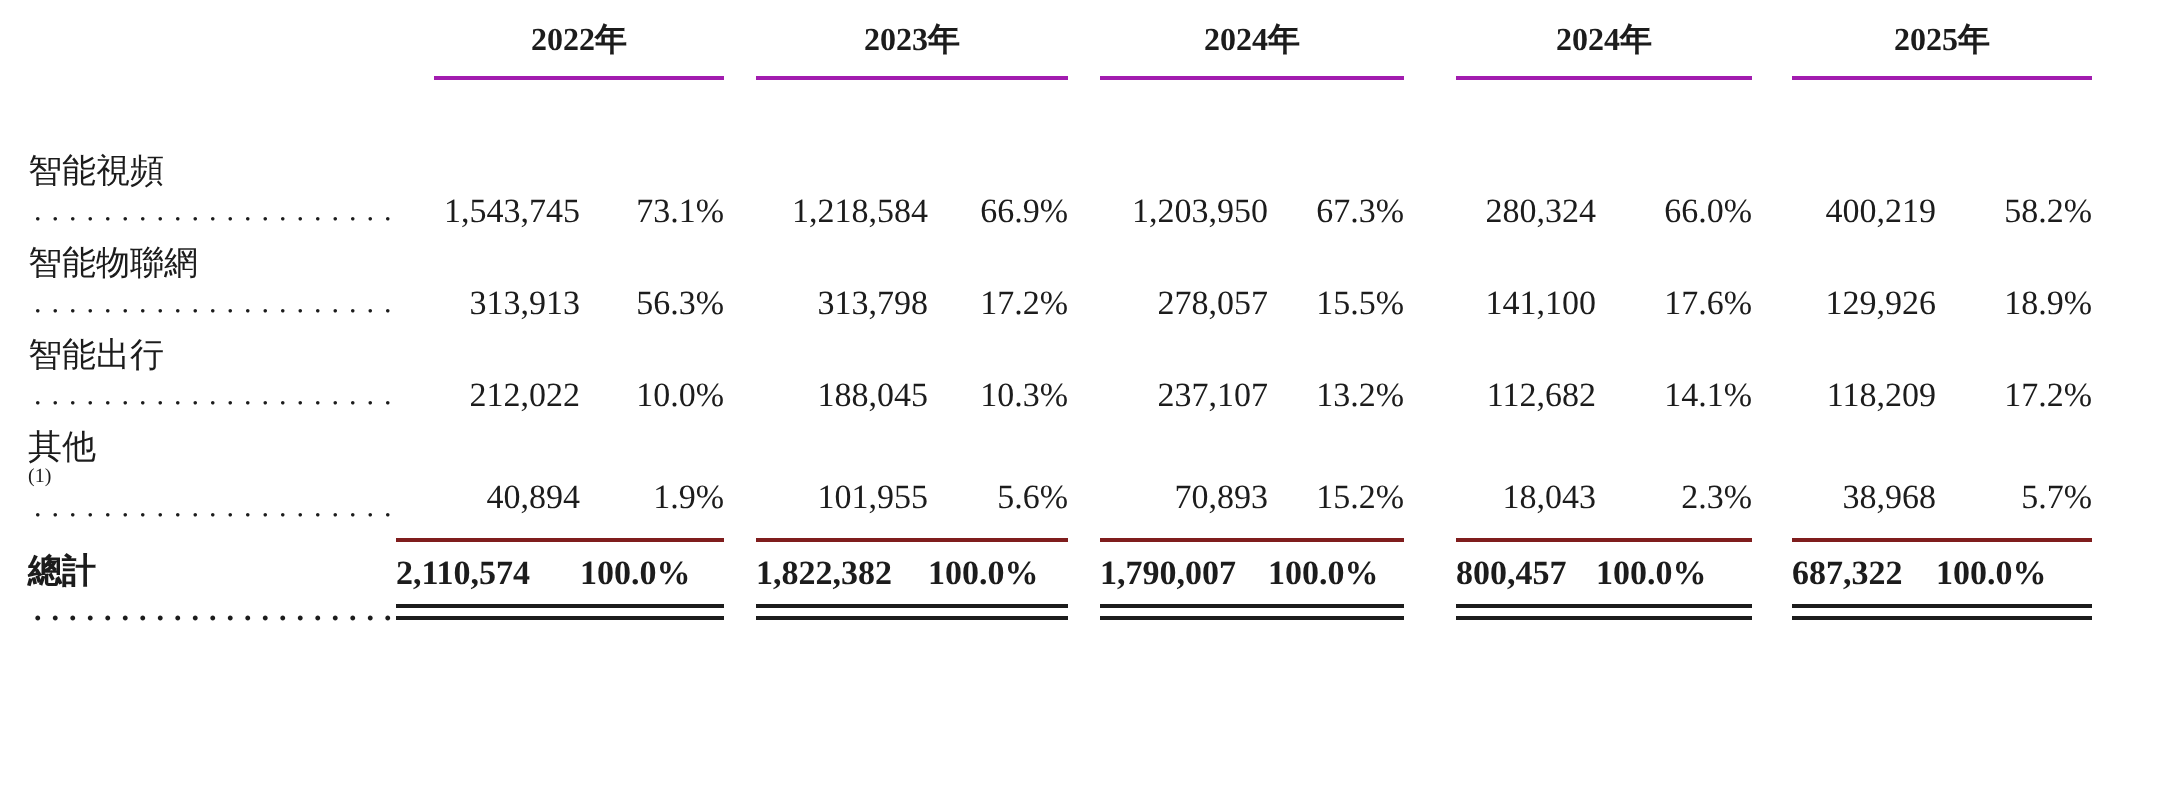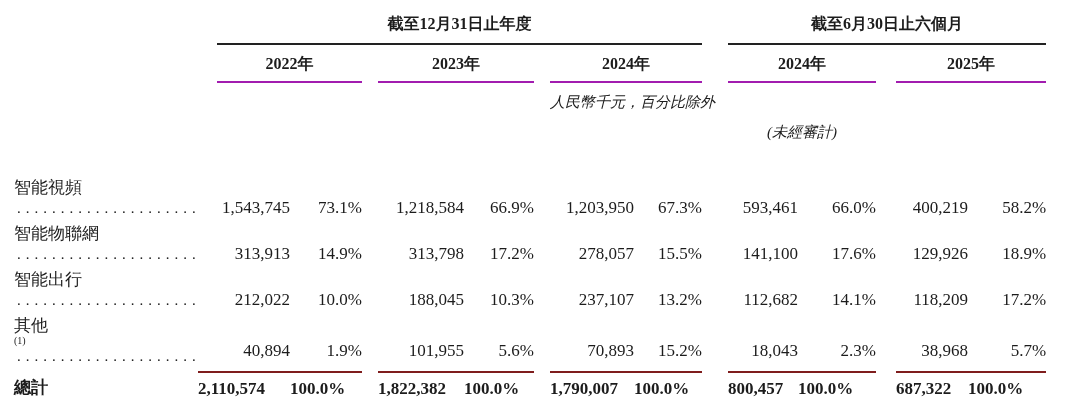--- a/index.html
+++ b/index.html
@@ -108,30 +108,20 @@
       <col class="c-v3">
         <col class="c-p3">
         <col class="c-g3">
       <col class="c-v4">
         <col class="c-p4">
         <col class="c-g4">
       <col class="c-v5">
         <col class="c-p5">
     </colgroup>
     <thead>
-      <tr data-name="period-header-row">
-        <th data-name="corner-cell"></th>
-        <th colspan="8" data-name="period-header-annual">
-          <div class="grpline trimL"><span data-name="period-header-annual-label">截至12月31日止年度</span></div>
-        </th>
-        <th data-name="column-gap"></th>
-        <th colspan="5" data-name="period-header-interim">
-          <div class="grpline"><span data-name="period-header-interim-label">截至6月30日止六個月</span></div>
-        </th>
-      </tr>
       <tr data-name="year-header-row">
         <th data-name="corner-cell"></th>
         <th colspan="2" data-name="year-header-2022">
           <div class="yline trimL"><span data-name="year-label">2022年</span></div>
         </th>
         <th data-name="column-gap"></th>
         <th colspan="2" data-name="year-header-2023">
           <div class="yline"><span data-name="year-label">2023年</span></div>
         </th>
         <th data-name="column-gap"></th>
@@ -140,34 +130,20 @@
         </th>
         <th data-name="column-gap"></th>
         <th colspan="2" data-name="year-header-2024-interim">
           <div class="yline"><span data-name="year-label">2024年</span></div>
         </th>
         <th data-name="column-gap"></th>
         <th colspan="2" data-name="year-header-2025-interim">
           <div class="yline"><span data-name="year-label">2025年</span></div>
         </th>
       </tr>
-      <tr data-name="unit-note-row">
-        <td></td>
-        <td colspan="6"></td>
-        <td colspan="2" class="note unitpad" data-name="unit-note"><span data-name="unit-note-label">人民幣千元，百分比除外</span></td>
-        <td></td>
-        <td colspan="5"></td>
-      </tr>
-      <tr data-name="audit-note-row">
-        <td></td>
-        <td colspan="9"></td>
-        <td colspan="2" class="note auditpad" data-name="audit-note"><span data-name="audit-note-label">(未經審計)</span></td>
-        <td></td>
-        <td colspan="2"></td>
-      </tr>
       <tr class="spacer" data-name="header-body-spacer">
           <td colspan="15"></td>
         </tr>
     </thead>
     <tbody data-name="table-body">
         <tr data-name="table-row">
           <td data-name="row-label-cell">
             <div class="lblflex">
               <span class="lbl" data-name="row-label">智能視頻</span>
               <span class="leader" data-name="leader-dots">........................................</span>
@@ -175,35 +151,35 @@
           </td>
           <td class="num" data-name="value-cell">1,543,745</td>
           <td class="num" data-name="percent-cell">73.1%</td>
           <td data-name="column-gap"></td>
           <td class="num" data-name="value-cell">1,218,584</td>
           <td class="num" data-name="percent-cell">66.9%</td>
           <td data-name="column-gap"></td>
           <td class="num" data-name="value-cell">1,203,950</td>
           <td class="num" data-name="percent-cell">67.3%</td>
           <td data-name="column-gap"></td>
-          <td class="num" data-name="value-cell">593,461</td>
+          <td class="num" data-name="value-cell">280,324</td>
           <td class="num" data-name="percent-cell">66.0%</td>
           <td data-name="column-gap"></td>
           <td class="num" data-name="value-cell">400,219</td>
           <td class="num" data-name="percent-cell">58.2%</td>
         </tr>
         <tr data-name="table-row">
           <td data-name="row-label-cell">
             <div class="lblflex">
               <span class="lbl" data-name="row-label">智能物聯網</span>
               <span class="leader" data-name="leader-dots">........................................</span>
             </div>
           </td>
           <td class="num" data-name="value-cell">313,913</td>
-          <td class="num" data-name="percent-cell">14.9%</td>
+          <td class="num" data-name="percent-cell">56.3%</td>
           <td data-name="column-gap"></td>
           <td class="num" data-name="value-cell">313,798</td>
           <td class="num" data-name="percent-cell">17.2%</td>
           <td data-name="column-gap"></td>
           <td class="num" data-name="value-cell">278,057</td>
           <td class="num" data-name="percent-cell">15.5%</td>
           <td data-name="column-gap"></td>
           <td class="num" data-name="value-cell">141,100</td>
           <td class="num" data-name="percent-cell">17.6%</td>
           <td data-name="column-gap"></td>

